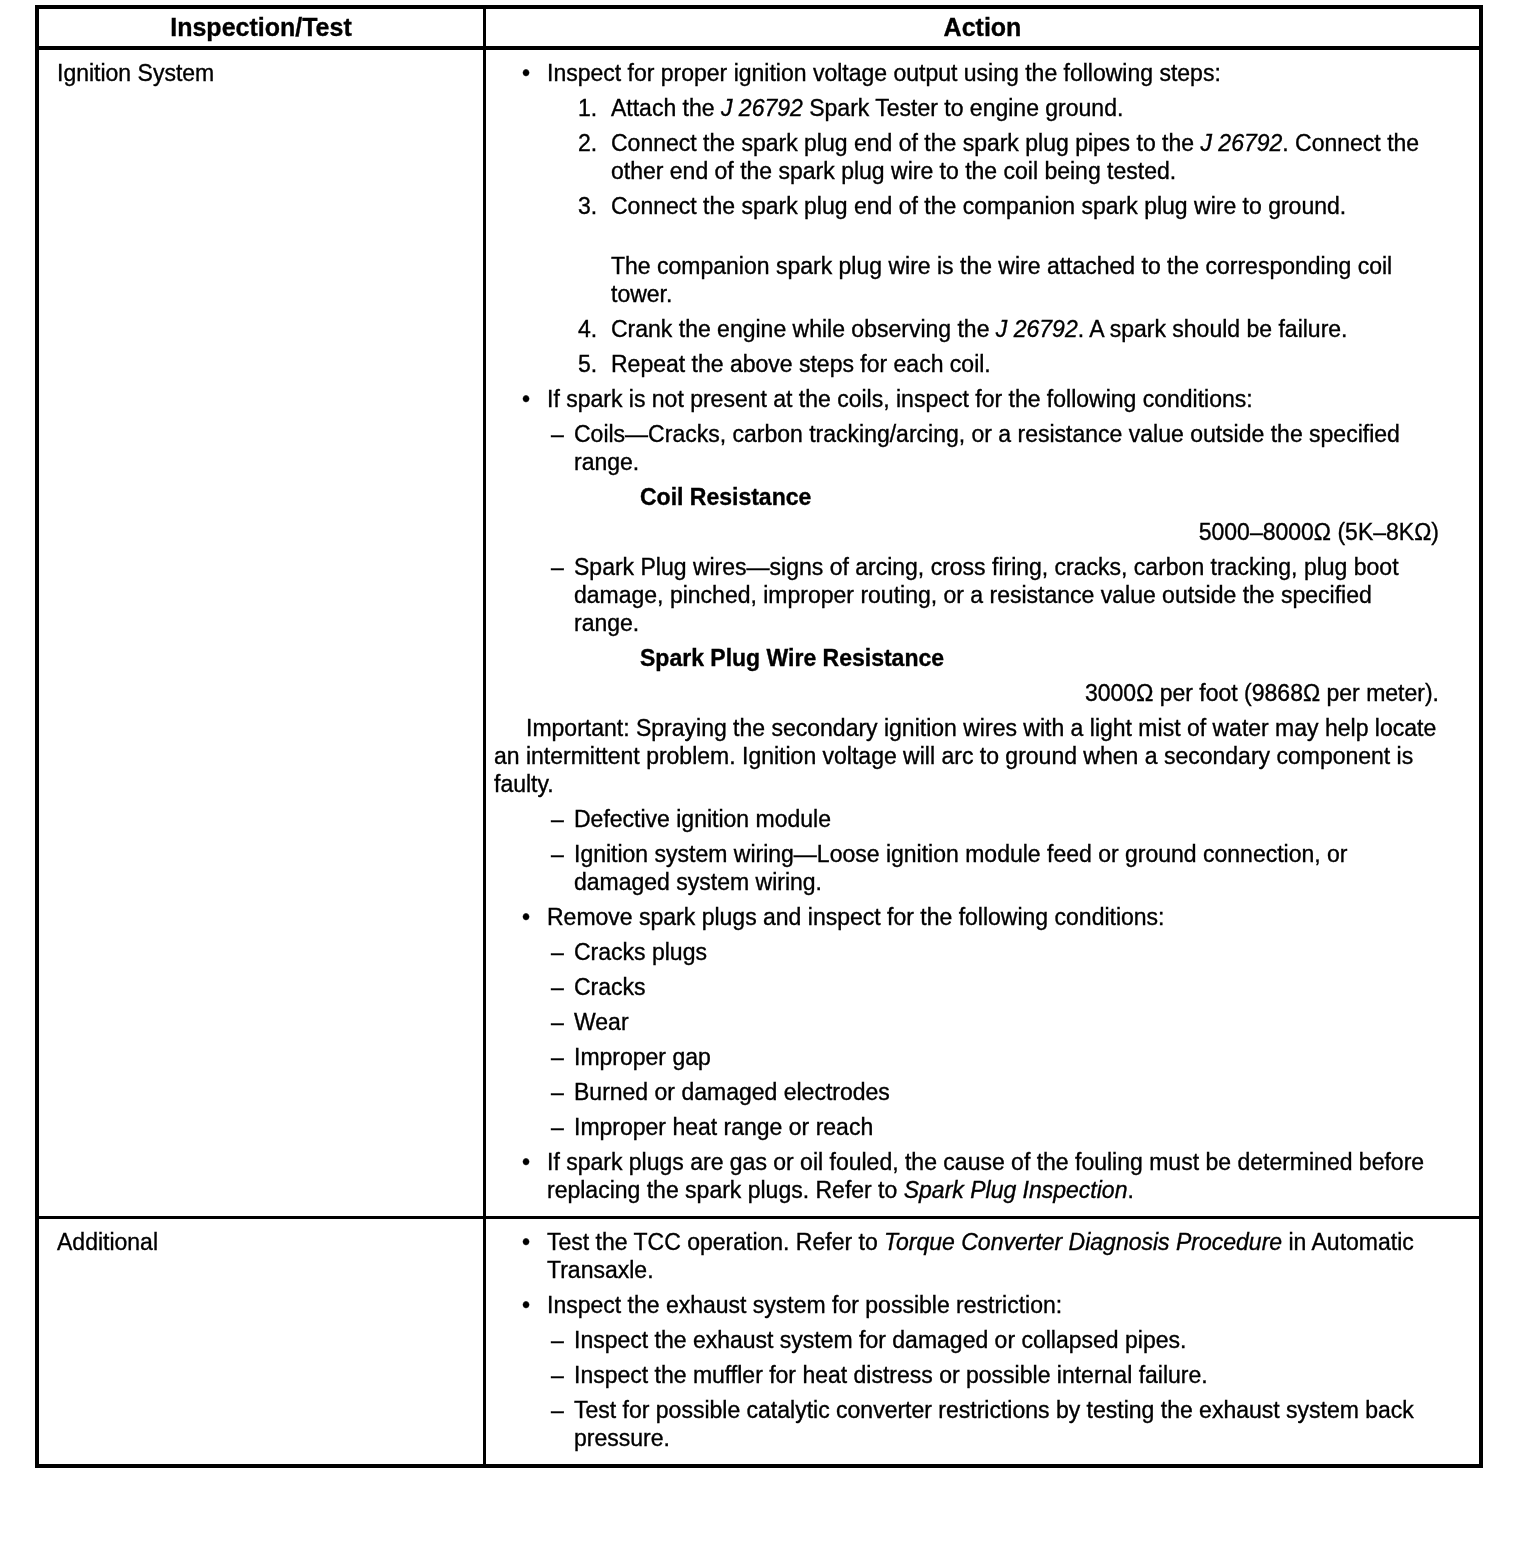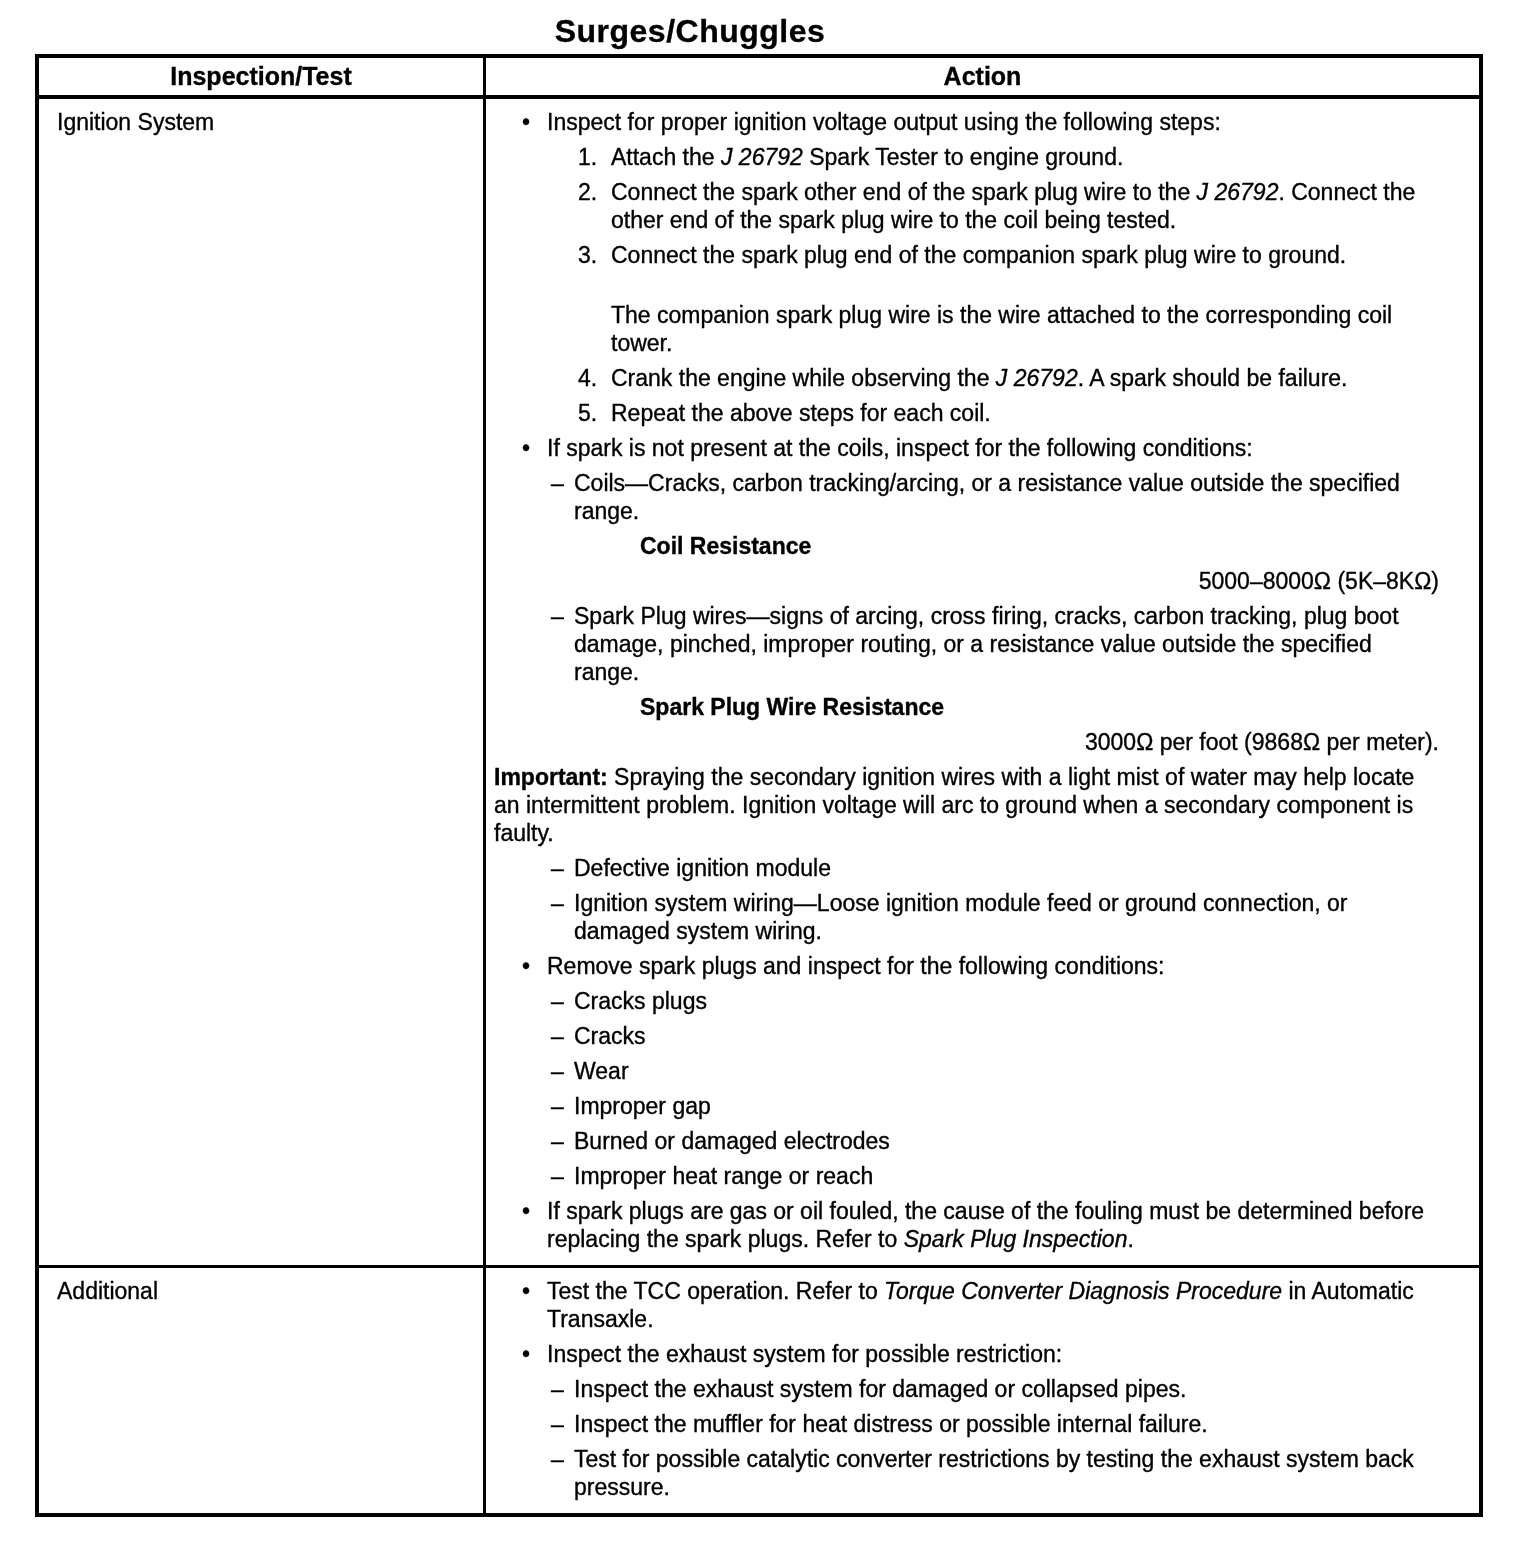--- a/index.html
+++ b/index.html
@@ -57,29 +57,28 @@
   .marker { position: absolute; top: 0; }
   .lvl-bullet { padding-left: 53px; }
   .lvl-bullet > .marker { left: 28px; }
   .lvl-num { padding-left: 117px; }
   .lvl-num > .marker { left: 84px; }
   .lvl-dash { padding-left: 80px; }
   .lvl-dash > .marker { left: 57px; }
   .note { padding-left: 117px; margin-top: 32px; }
   .subhead { padding-left: 146px; font-weight: bold; }
   .subval { padding-left: 146px; text-align: right; }
-  .para b { font-weight: bold; }
+  .para b { font-weight: normal; margin-left: 32px; }
   i { }
 </style>
 </head>
 <body>
 
 <div class="page">
 
-  <div class="doc-title">Surges/Chuggles</div>
 
   <table class="diag-table">
     <thead>
       <tr>
         <th class="col-insp">Inspection/Test</th>
         <th class="col-act">Action</th>
       </tr>
     </thead>
     <tbody>
 
@@ -92,21 +91,21 @@
             <span>Inspect for proper ignition voltage output using the following steps:</span>
           </div>
 
           <div class="item lvl-num">
             <span class="marker">1.</span>
             <span>Attach the </span><i>J 26792</i><span> Spark Tester to engine ground.</span>
           </div>
 
           <div class="item lvl-num">
             <span class="marker">2.</span>
-            <span>Connect the spark other end of the spark plug wire to the </span><i>J 26792</i><span>. Connect the other end of the spark plug wire to the coil being tested.</span>
+            <span>Connect the spark plug end of the spark plug pipes to the </span><i>J 26792</i><span>. Connect the other end of the spark plug wire to the coil being tested.</span>
           </div>
 
           <div class="item lvl-num">
             <span class="marker">3.</span>
             <span>Connect the spark plug end of the companion spark plug wire to ground.</span>
           </div>
 
           <div class="item note">The companion spark plug wire is the wire attached to the corresponding coil tower.</div>
 
           <div class="item lvl-num">

